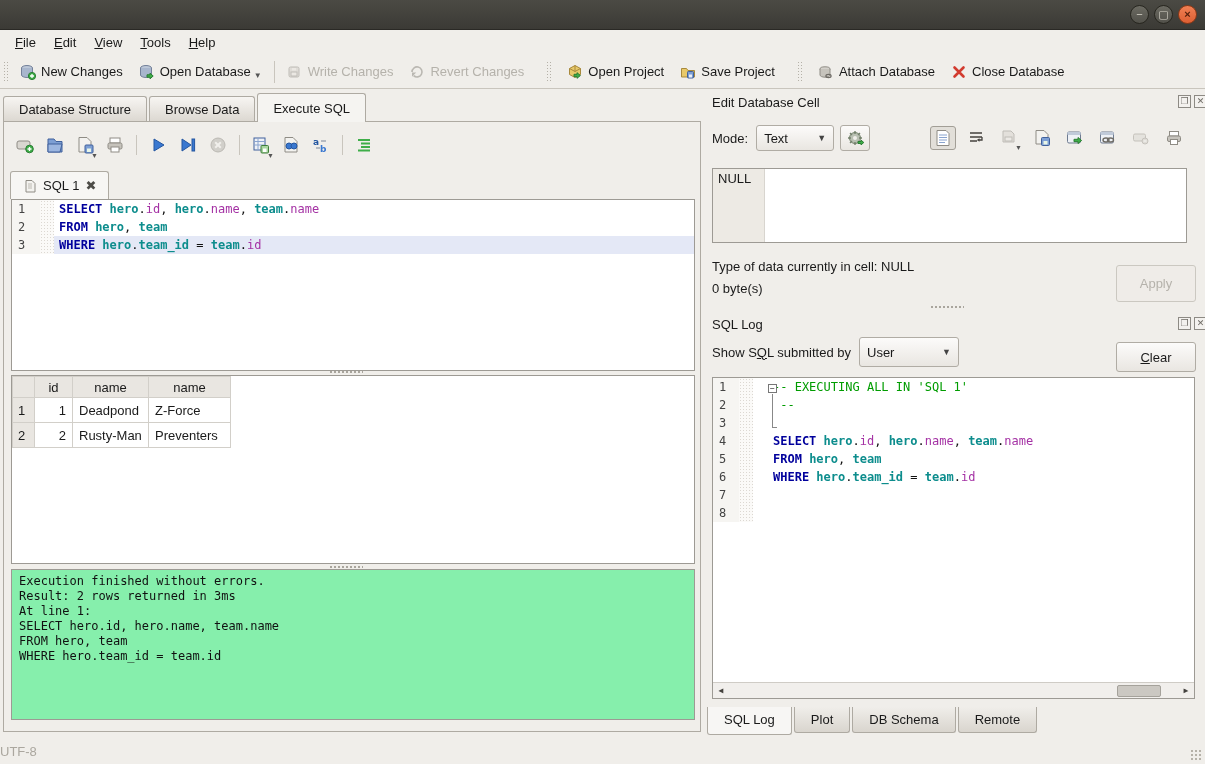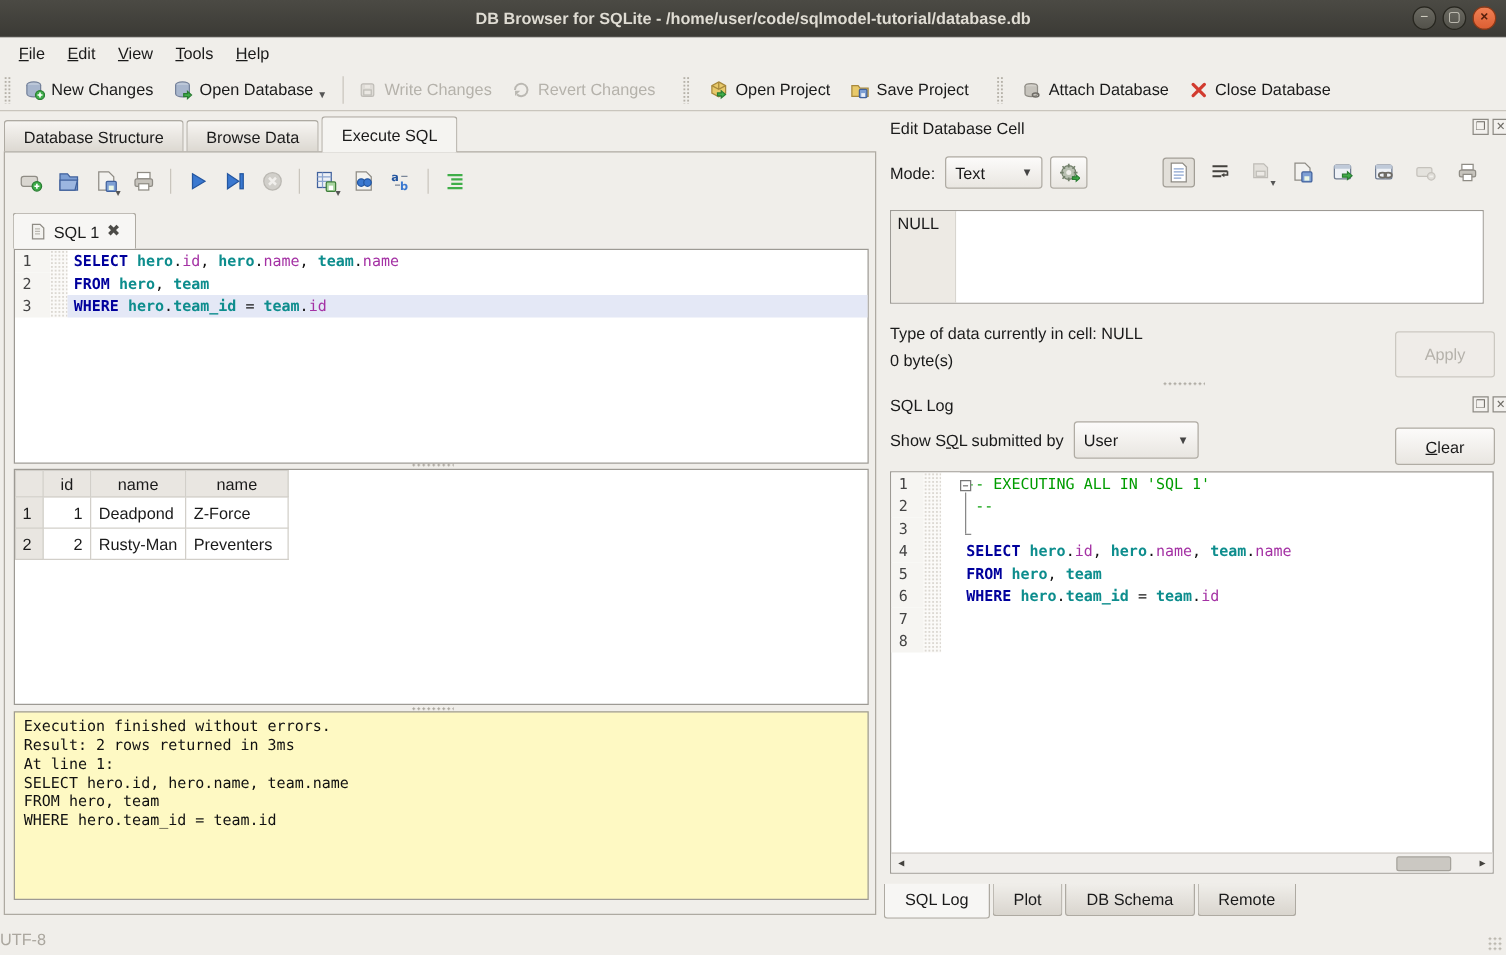--- a/index.html
+++ b/index.html
@@ -77,21 +77,21 @@
   
   .gridframe { position:absolute; left:7px; top:253px; width:684px; height:189px; background:#fff;
     border:1px solid #9d9a94; }
   table.grid { border-collapse:collapse; font-size:13px; }
   table.grid th, table.grid td { border:1px solid #d2cfc9; height:25px; padding:0 6px; font-weight:normal; }
   table.grid thead th { background:#e9e6e1; height:21px; }
   table.grid .rowhead { background:#e9e6e1; width:22px; padding:0 5px; }
   td.num { text-align:right; }
 
   
-  .msgframe { position:absolute; left:7px; top:447px; width:684px; height:151px; background:#fef9c3;
+  .msgframe { position:absolute; left:7px; top:447px; width:684px; height:151px; background:#86efac;
     border:1px solid #9d9a94; padding:4px 7px; }
   .msgframe pre { font-family:"DejaVu Sans Mono","Liberation Mono",monospace; font-size:12px; line-height:15px; color:#111; }
 
   
   .dockhead { position:absolute; height:20px; display:flex; align-items:center; }
   .dockbtns { position:absolute; display:flex; gap:3px; }
   .dockbtn { width:13px; height:13px; border:1px solid #8d8a84; background:#f3f1ee; color:#6e6b65;
     font-size:9px; line-height:11px; text-align:center; }
 
   .combo { border:1px solid #b0aca4; border-radius:3px; background:linear-gradient(#fcfbfa,#e9e6e1);
@@ -139,21 +139,20 @@
   .enc { color:#aba79f; margin-right:28px; }
   .sgrip { position:absolute; right:3px; bottom:3px; width:12px; height:12px;
     background-image:radial-gradient(#b5b1a8 35%, transparent 36%); background-size:4px 4px; }
 
   svg { display:block; }
 </style>
 </head>
 <body>
 
 <div class="titlebar">
-  <span class="title">DB Browser for SQLite - /home/user/code/sqlmodel-tutorial/database.db</span>
   <div class="winbtns">
     <div class="winbtn">−</div>
     <div class="winbtn">▢</div>
     <div class="winbtn close">×</div>
   </div>
 </div>
 
 <div class="menubar">
   <span class="menuitem"><span class="u">F</span><span>ile</span></span>
   <span class="menuitem"><span class="u">E</span><span>dit</span></span>

